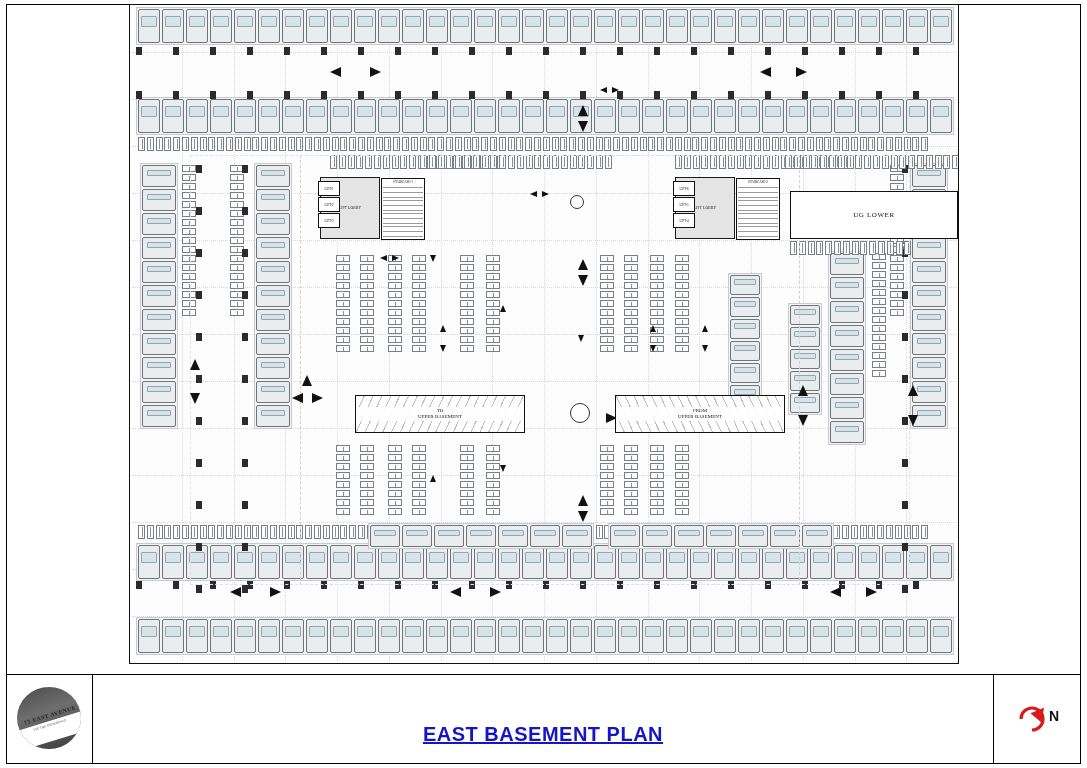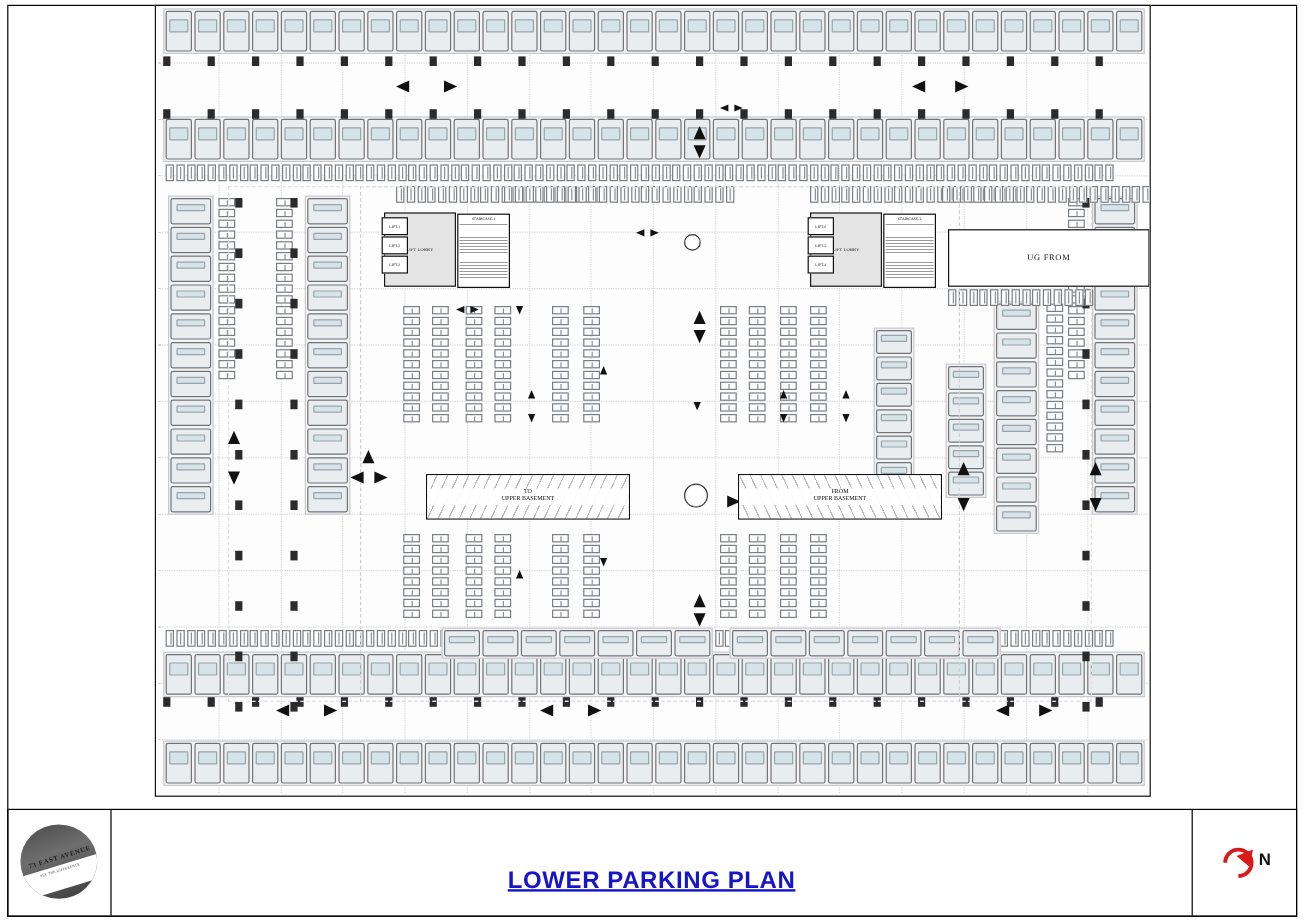--- a/index.html
+++ b/index.html
@@ -1340,21 +1340,21 @@
     </div>
     <div class="lift-cell" style="left:543px; top:208px; width:22px; height:15px;">
       <span>LIFT-4</span>
     </div>
     <div class="stair" style="left:606px; top:173px; width:44px; height:62px;">
       <div class="cap">STAIRCASE-2</div>
       <div class="treads"></div>
     </div>
 
     <div class="ug-tank" style="left:660px; top:186px; width:168px; height:48px;">
-      <span>UG FROM</span>
+      <span>UG LOWER</span>
     </div>
 
     <div class="ramp" style="left:225px; top:390px; width:170px; height:38px;">
       <div class="chevrons"></div>
       <div class="ramp-label">
         <div>TO</div>
         <div>UPPER BASEMENT</div>
       </div>
     </div>
     <div class="ramp rev" style="left:485px; top:390px; width:170px; height:38px;">
@@ -1372,21 +1372,21 @@
       <div class="logo-wrap">
         <div class="logo-circle">
           <div class="logo-band"></div>
         </div>
         <div class="logo-text">73 EAST AVENUE</div>
         <div class="logo-sub">SEE THE DIFFERENCE</div>
       </div>
     </div>
 
     <div class="tb-center">
-      <div class="plan-title">LOWER PARKING PLAN</div>
+      <div class="plan-title">EAST BASEMENT PLAN</div>
     </div>
 
     <div class="tb-north">
       <div class="north-mark">
         <svg width="44" height="34" viewBox="0 0 44 34">
           <path d="M6 17 A11 11 0 1 1 17 28" fill="none" stroke="#d81a1a" stroke-width="3.2"></path>
           <path d="M24 4 L31 17 L17 17 Z" fill="#d81a1a" transform="rotate(40 24 12)"></path>
         </svg>
         <div class="north-letter">N</div>
       </div>

